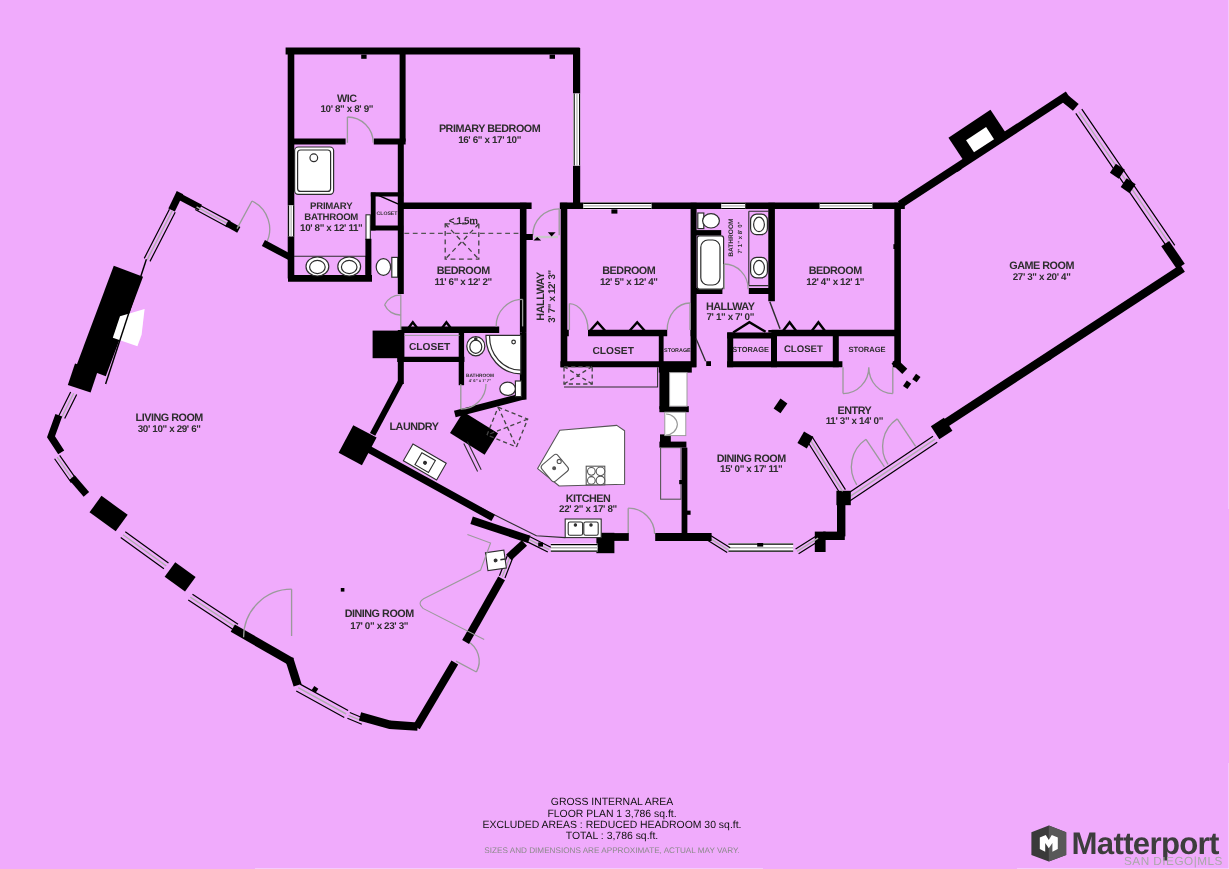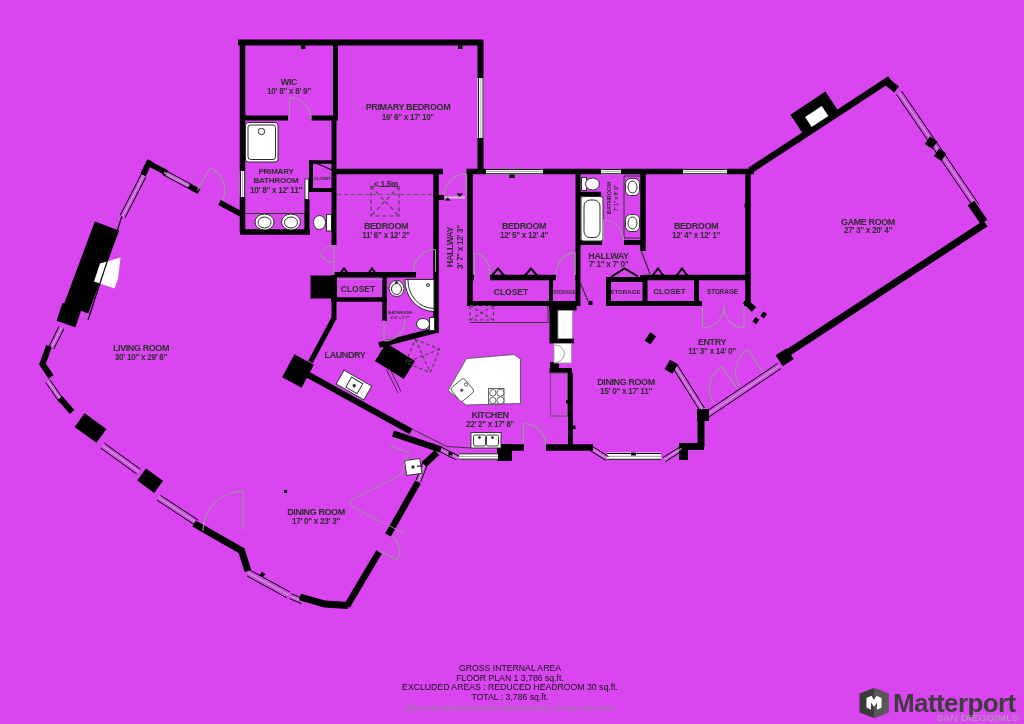--- a/index.html
+++ b/index.html
@@ -1,16 +1,16 @@
 <!DOCTYPE html>
 <html><head>
 <meta charset="utf-8">
 <style>
   html,body{margin:0;padding:0;background:#fff;}
-  .page{position:relative;width:1024px;height:724px;background:#d946ef;overflow:hidden;
+  .page{position:relative;width:1024px;height:724px;background:#f0abfc;overflow:hidden;
         font-family:"Liberation Sans", sans-serif;}
   svg text{font-family:"Liberation Sans", sans-serif;fill:#2d2d2d;}
   .rm{font-size:9px;font-weight:bold;letter-spacing:-0.4px;}
   .dm{font-size:8.2px;font-weight:bold;letter-spacing:-0.3px;}
   .sm{font-size:7.5px;font-weight:bold;letter-spacing:0px;}
   .xs{font-size:5px;font-weight:bold;}
   .xxs{font-size:4px;font-weight:bold;}
 </style>
 </head>
 <body>

